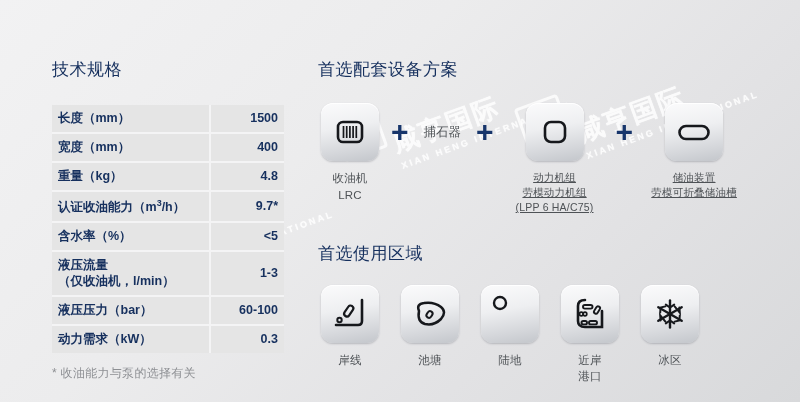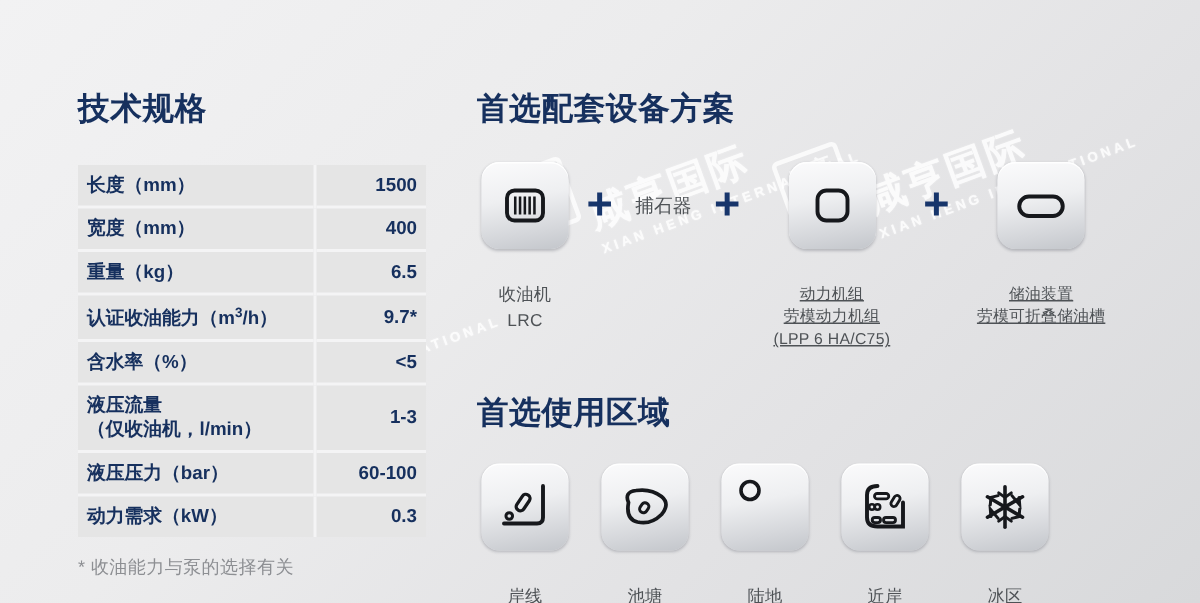--- a/index.html
+++ b/index.html
@@ -66,22 +66,22 @@
   .wm-sc { left: 520px; top: 100px; }
 
   
   .page { position: relative; width: 800px; height: 402px; z-index: 10; }
 
   .col-left  { position: absolute; left: 52px;  top: 58px;  width: 232px; }
   .col-right { position: absolute; left: 318px; top: 58px;  width: 440px; }
 
   h2.section-title {
     color: #16305e;
-    font-size: 21px;
-    font-weight: bold;
+    font-size: 17px;
+    font-weight: normal;
     letter-spacing: .5px;
   }
 
   
   .spec-table {
     margin-top: 24px;
     width: 232px;
     border-collapse: collapse;
   }
   .spec-table tr { background: #e5e5e5; }
@@ -137,21 +137,21 @@
     background: linear-gradient(170deg, #fbfbfc 0%, #eeeff1 42%, #d4d6da 78%, #c3c6cb 100%);
     box-shadow: 0 1px 2px rgba(60,66,80,.28), inset 0 1px 0 rgba(255,255,255,.95);
     display: flex;
     align-items: center;
     justify-content: center;
     position: relative;
   }
   .tile svg { display: block; }
 
   .tile-label {
-    margin-top: 23px;
+    margin-top: 9px;
     text-align: center;
     color: #4e5256;
     font-size: 11.5px;
     line-height: 1.45;
     white-space: pre-line;
     letter-spacing: .2px;
   }
   .tile-label.small { font-size: 10.5px; text-decoration: underline; }
 
   .plus {
@@ -210,21 +210,21 @@
         <tr>
           <td class="k">长度（mm）</td>
           <td class="v">1500</td>
         </tr>
         <tr>
           <td class="k">宽度（mm）</td>
           <td class="v">400</td>
         </tr>
         <tr>
           <td class="k">重量（kg）</td>
-          <td class="v">6.5</td>
+          <td class="v">4.8</td>
         </tr>
         <tr>
           <td class="k">认证收油能力（m<span class="sub">3</span>/h）</td>
           <td class="v">9.7*</td>
         </tr>
         <tr>
           <td class="k">含水率（%）</td>
           <td class="v">&lt;5</td>
         </tr>
         <tr>

